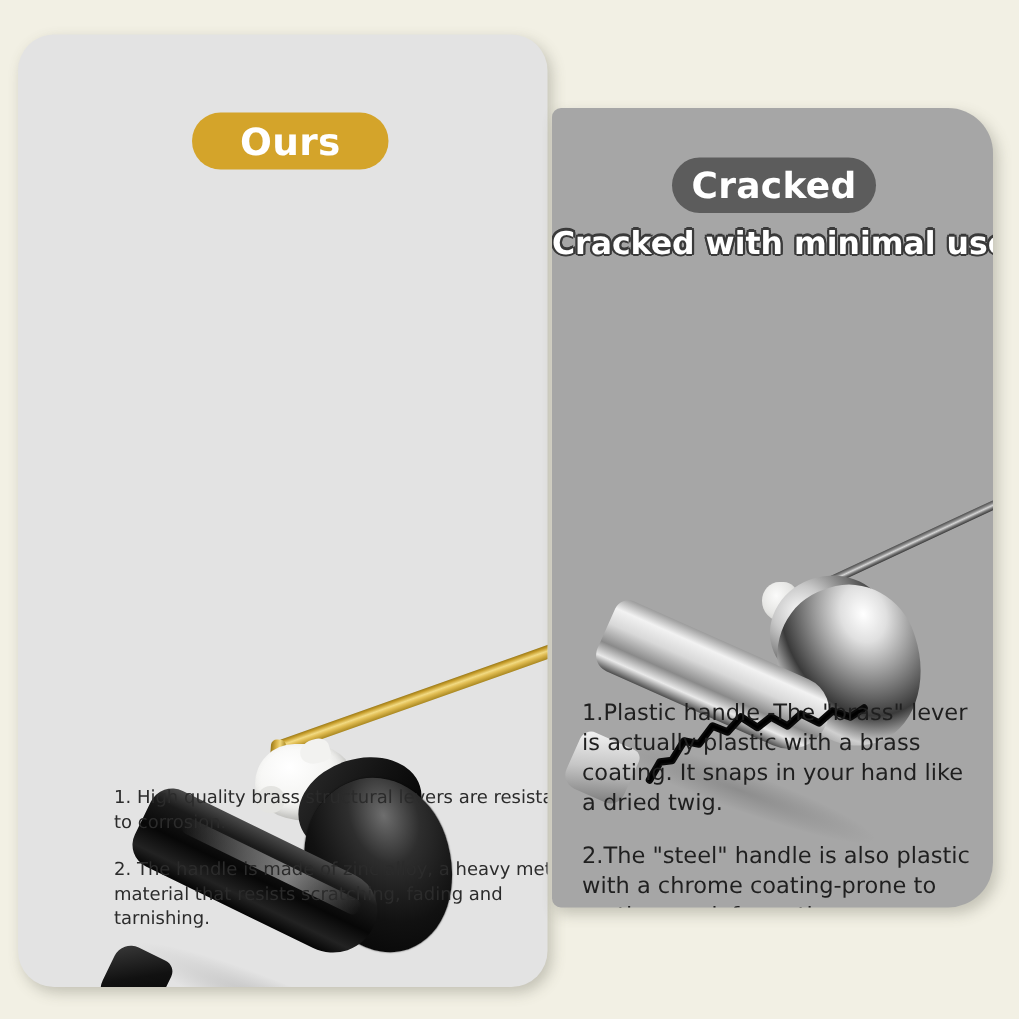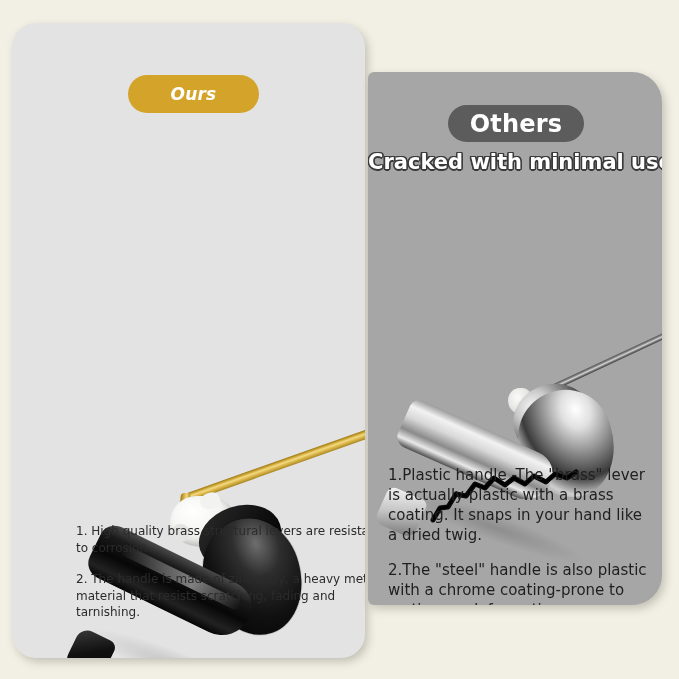--- a/index.html
+++ b/index.html
@@ -54,22 +54,21 @@
     font-weight: bold;
     color: #ffffff;
     letter-spacing: .2px;
   }
   #badge-ours {
     left: 116px;
     top: 52px;
     width: 131px;
     height: 38px;
     background: #d4a42a;
-    font-size: 17px;
-    font-style: italic;
+    font-size: 25px;
   }
   #badge-others {
     left: 80px;
     top: 33px;
     width: 136px;
     height: 37px;
     background: #5c5c5c;
     font-size: 24px;
   }
 
@@ -408,21 +407,21 @@
 
       <svg id="crack" viewBox="0 0 170 130">
         <path d="M148,60 L139,66 L127,62 L118,70 L106,64 L97,72 L86,66 L77,73
                  L66,66 L57,76 L47,72 L38,84 L28,82 L20,95 L12,96 L5,108" fill="none" stroke="#0a0a0a" stroke-width="5" stroke-linecap="round" stroke-linejoin="round"></path>
         <path d="M148,60 L139,66 L127,62 L118,70 L106,64 L97,72 L86,66 L77,73
                  L66,66 L57,76 L47,72 L38,84 L28,82 L20,95 L12,96 L5,108" fill="none" stroke="#000000" stroke-width="2" stroke-linecap="round"></path>
       </svg>
     </div>
 
     <div class="badge" id="badge-others">
-      <span>Others</span>
+      <span>Cracked</span>
     </div>
 
     <div class="subtitle" id="subtitle-others">Cracked with minimal use</div>
 
     <div class="copy" id="copy-others">
       <p>1.Plastic handle -The "brass" lever is actually plastic with a brass coating. It snaps in your hand like a dried twig.</p>
       <p>2.The "steel" handle is also plastic with a chrome coating-prone to rusting an deformation</p>
     </div>
   </div>
 

